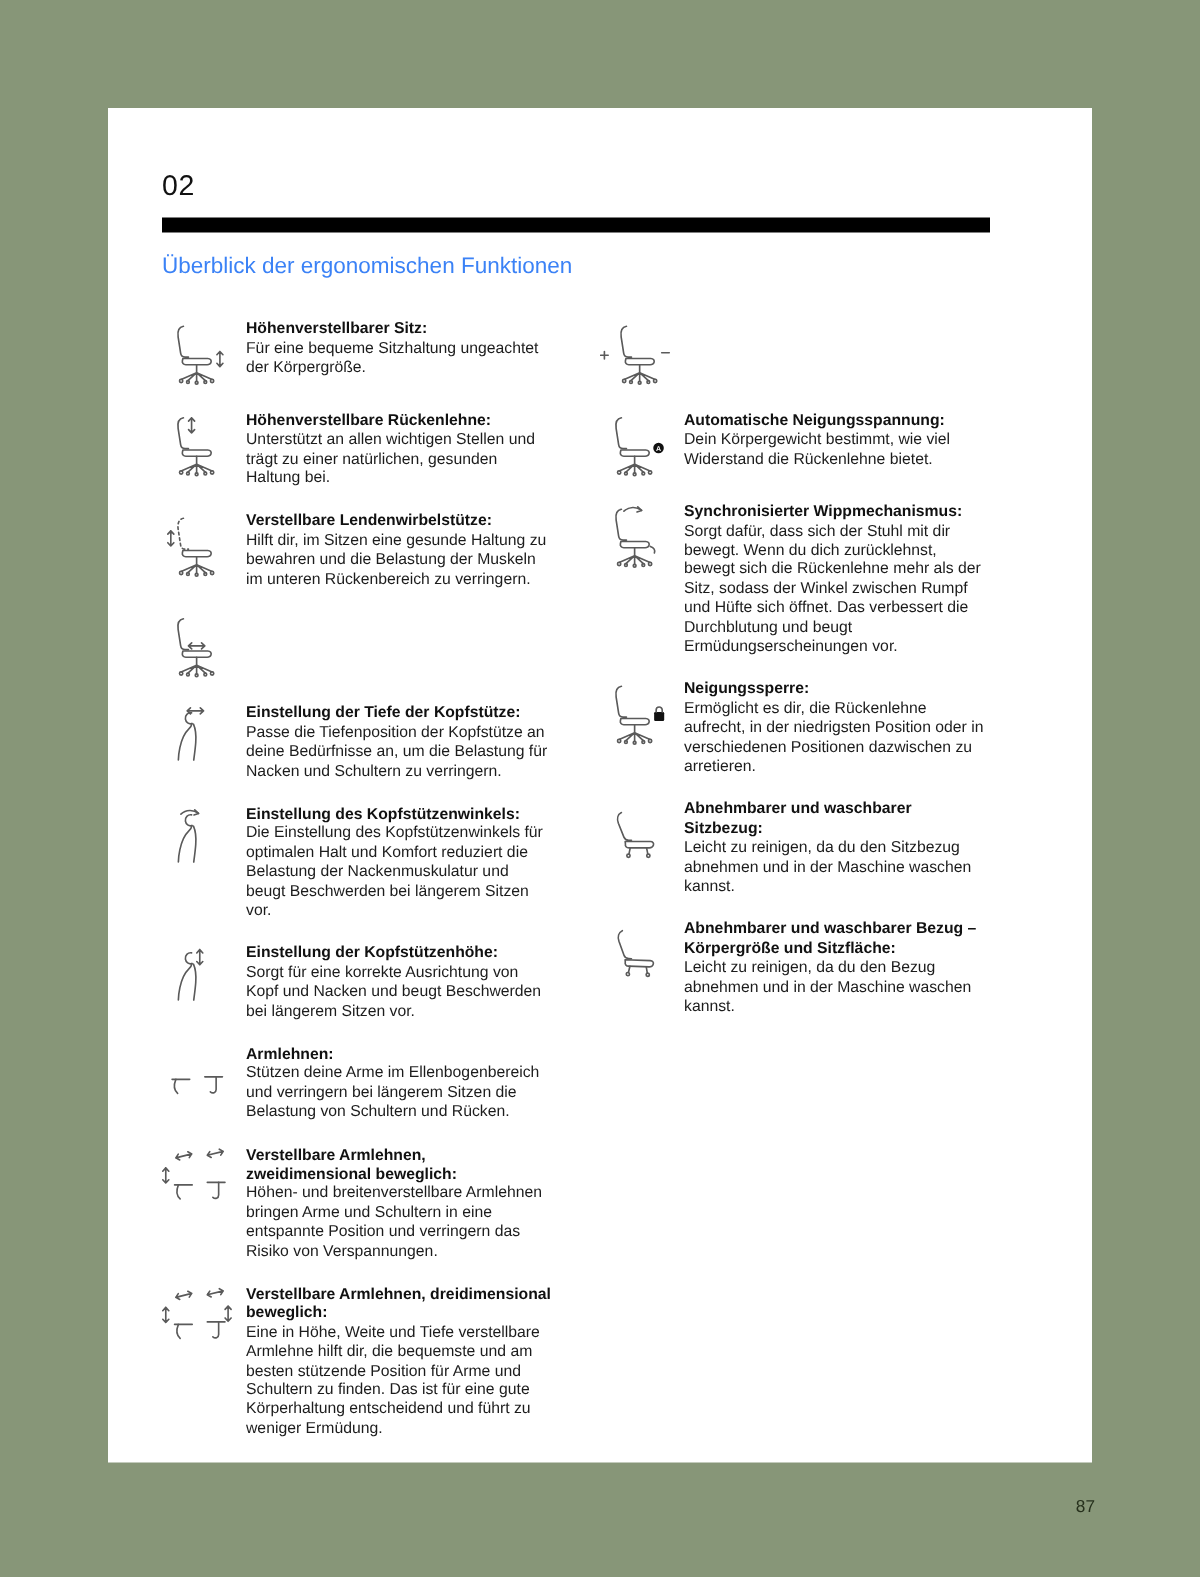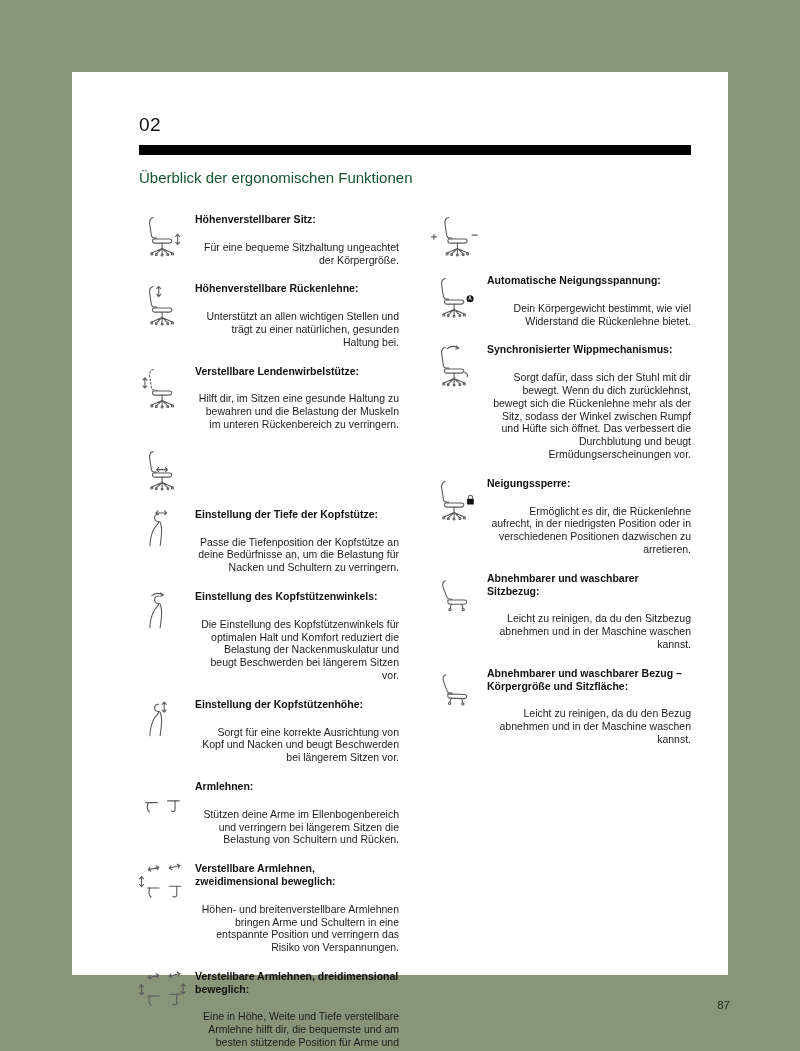--- a/index.html
+++ b/index.html
@@ -9,59 +9,58 @@
     font-family: "Liberation Sans", sans-serif;
     position: relative;
     overflow: hidden;
   }
   .sheet {
     position: absolute;
     left: 72px; top: 72px;
     width: 656px; height: 903px;
     background: #ffffff;
     box-sizing: border-box;
-    padding: 42px 28px 0 67px;
+    padding: 42px 28px 0 36px;
   }
   .section-number {
     font-size: 19px;
     color: #111;
     letter-spacing: 0.5px;
   }
   .black-bar {
     width: 552px; height: 10px;
     background: #000;
     margin-top: 9px;
   }
   .page-title {
     font-size: 15px;
     font-weight: 400;
-    color: #14532d;
+    color: #3b82f6;
     margin: 14px 0 0 0;
   }
   .columns {
     display: flex;
     gap: 32px;
     margin-top: 27px;
     width: 552px;
   }
   .col { width: 264px; display: flex; flex-direction: column; }
   .item { display: flex; margin-bottom: 16px; }
   .icon-box { width: 56px; flex: none; padding-top: 1px; }
   .icon-box svg { width: 47px; height: 44px; display: block; }
   .item-text { flex: 1; min-width: 0; }
   .item-title {
     font-size: 10.5px; line-height: 12.8px;
     font-weight: bold; color: #111;
   }
   .item-body {
     font-size: 10.5px; line-height: 12.8px;
     color: #1c1c1c;
-    margin-top: 15px;
+    margin-top: 0;
     hyphens: auto;
-    text-align: right;
   }
   .folio {
     position: absolute;
     top: 999px;
     right: 70px;
     font-size: 11.5px;
     color: #26301c;
   }
   .defs-holder { position: absolute; width: 0; height: 0; overflow: hidden; }
 </style>

